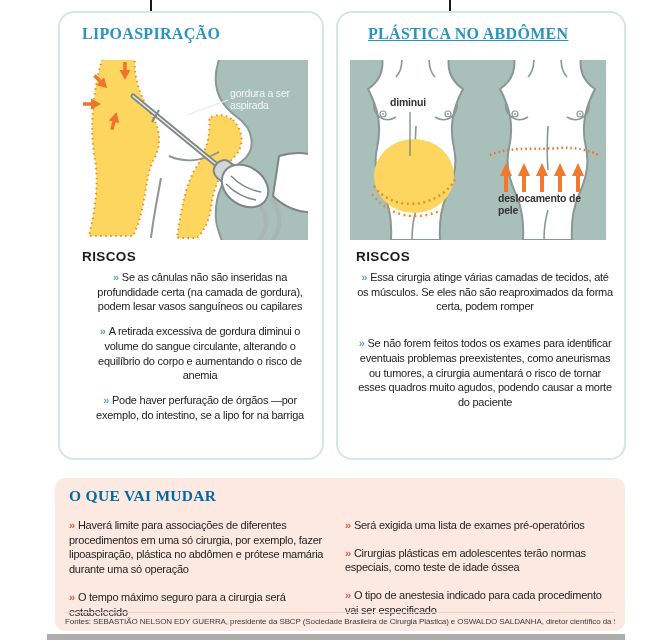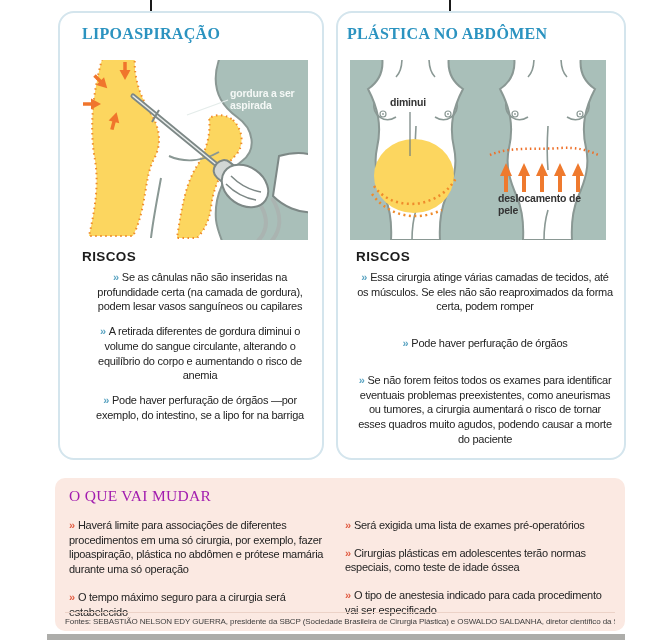--- a/index.html
+++ b/index.html
@@ -10,49 +10,49 @@
   #conn-left{left:150px;}
   #conn-right{left:449px;}
 
   .card{position:absolute;top:11px;height:449px;background:#ffffff;
         border:2px solid #d4e5ed;border-radius:16px;box-sizing:border-box;}
   #card-lipo{left:58px;width:266px;}
   #card-abd{left:336px;width:290px;}
 
   .card-title{position:absolute;left:22px;top:12px;font-family:"Liberation Serif",serif;
               font-weight:700;font-size:16px;letter-spacing:0.3px;color:#2b93c0;}
-  #card-abd .card-title{left:9px;}
+  #card-abd .card-title{left:30px;text-decoration:underline;}
 
   .illus{position:absolute;top:47px;background:#a9bfb9;overflow:hidden;}
   #illus-lipo{left:13px;width:235px;height:180px;}
   #illus-abd{left:12px;width:256px;height:180px;}
   .illus svg{display:block;}
 
   .illus-label{position:absolute;font-size:10.5px;line-height:1.18;letter-spacing:-0.2px;}
-  #label-lipo{left:157px;top:27px;width:76px;color:#f4f8f6;font-weight:bold;}
+  #label-lipo{left:157px;top:27px;width:76px;color:#f4f8f6;font-weight:normal;}
   #label-gordura{left:10px;top:36px;width:96px;text-align:center;color:#333333;font-weight:bold;}
   #label-pele{left:148px;top:132px;width:104px;color:#333333;font-weight:bold;}
 
   .riscos{position:absolute;left:22px;top:236px;font-size:13.5px;font-weight:bold;
           color:#1c1c1c;letter-spacing:0.4px;}
   #card-abd .riscos{left:18px;}
 
   .bullets{position:absolute;left:22px;top:257px;width:236px;}
   #card-abd .bullets{left:18px;width:258px;}
 
   .bullet{font-size:11px;line-height:1.34;color:#242424;letter-spacing:-0.25px;margin-bottom:10px;text-align:center;}
   #card-abd .bullet{margin-bottom:22px;}
   .chev{font-weight:bold;margin-right:3px;}
   .chev-blue{color:#5ba4c2;}
   .chev-orange{color:#e15c42;}
 
   #changes{position:absolute;left:55px;top:478px;width:570px;height:153px;
            background:#fbe9e2;border-radius:10px;box-sizing:border-box;}
   #changes-heading{position:absolute;left:14px;top:9px;font-family:"Liberation Serif",serif;
-                   font-weight:400;font-size:15.5px;color:#a21caf;letter-spacing:0.3px;}
+                   font-weight:700;font-size:15.5px;color:#0369a1;letter-spacing:0.3px;}
   .ccol{position:absolute;top:31px;width:272px;}
   #ccol-left{left:14px;}
   #ccol-right{left:290px;}
   .change{font-size:11px;line-height:1.34;color:#242424;letter-spacing:-0.25px;margin-bottom:13px;margin-top:9px;}
 
   #footer{position:absolute;left:10px;right:10px;bottom:5px;border-top:1px solid #ecd2c7;
           padding-top:4px;font-size:8px;letter-spacing:-0.1px;color:#3c3c3c;
           white-space:nowrap;overflow:hidden;}
 
   #bottom-bar{position:absolute;left:47px;top:634px;width:578px;height:6px;background:#adadaa;}
@@ -114,21 +114,21 @@
       </svg>
       <div class="illus-label" id="label-lipo">gordura a ser aspirada</div>
     </div>
 
     <div class="riscos">RISCOS</div>
     <div class="bullets">
       <div class="bullet">
         <span class="chev chev-blue">»</span><span>Se as cânulas não são inseridas na profundidade certa (na camada de gordura), podem lesar vasos sanguíneos ou capilares</span>
       </div>
       <div class="bullet">
-        <span class="chev chev-blue">»</span><span>A retirada diferentes de gordura diminui o volume do sangue circulante, alterando o equilíbrio do corpo e aumentando o risco de anemia</span>
+        <span class="chev chev-blue">»</span><span>A retirada excessiva de gordura diminui o volume do sangue circulante, alterando o equilíbrio do corpo e aumentando o risco de anemia</span>
       </div>
       <div class="bullet">
         <span class="chev chev-blue">»</span><span>Pode haver perfuração de órgãos —por exemplo, do intestino, se a lipo for na barriga</span>
       </div>
     </div>
   </div>
 
   <div class="card" id="card-abd">
     <div class="card-title">PLÁSTICA NO ABDÔMEN</div>
 
@@ -179,23 +179,20 @@
       <div class="illus-label" id="label-gordura">diminui</div>
       <div class="illus-label" id="label-pele">deslocamento de pele</div>
     </div>
 
     <div class="riscos">RISCOS</div>
     <div class="bullets">
       <div class="bullet">
         <span class="chev chev-blue">»</span><span>Essa cirurgia atinge várias camadas de tecidos, até os músculos. Se eles não são reaproximados da forma certa, podem romper</span>
       </div>
       <div class="bullet">
-        <span class="chev chev-blue">»</span><span>Pode haver perfuração de órgãos</span>
-      </div>
-      <div class="bullet">
         <span class="chev chev-blue">»</span><span>Se não forem feitos todos os exames para identificar eventuais problemas preexistentes, como aneurismas ou tumores, a cirurgia aumentará o risco de tornar esses quadros muito agudos, podendo causar a morte do paciente</span>
       </div>
     </div>
   </div>
 
   <div id="changes">
     <div id="changes-heading">O QUE VAI MUDAR</div>
 
     <div class="ccol" id="ccol-left">
       <div class="change">

